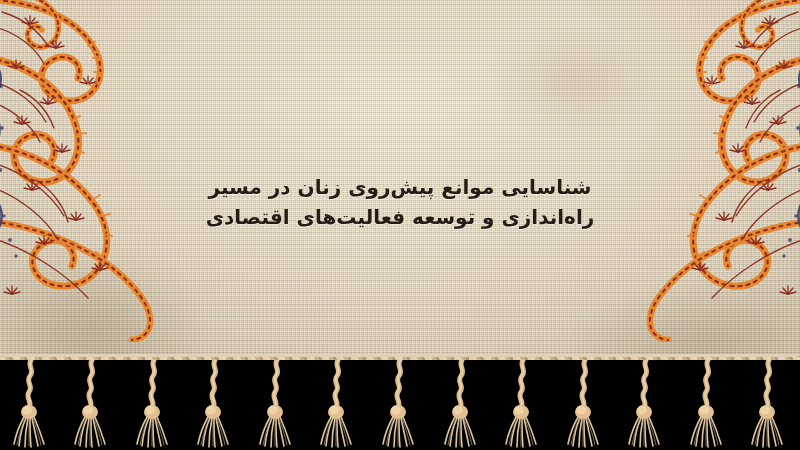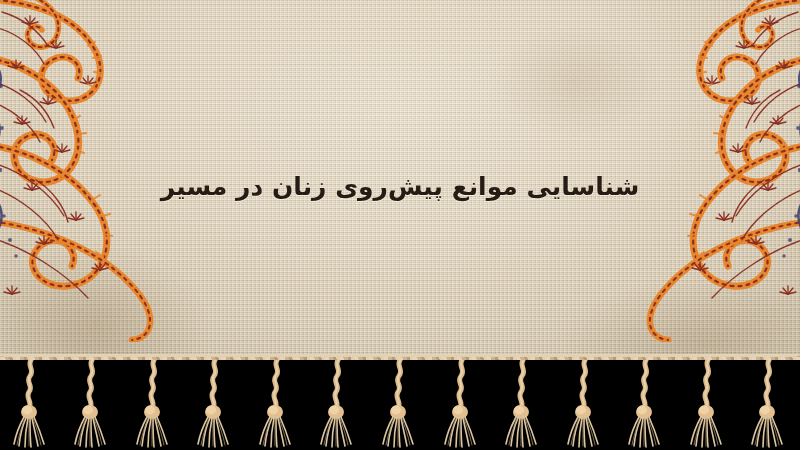--- a/index.html
+++ b/index.html
@@ -66,21 +66,21 @@
   .orn svg{width:100%;height:100%;display:block;}
 
   
   .title-block{
     position:absolute;left:0;top:172px;width:800px;
     text-align:center;
     direction:rtl;
   }
   .title-line{
     display:block;
-    font-size:25px;
+    font-size:20px;
     line-height:30px;
     font-weight:700;
     color:#271c13;
     letter-spacing:0px;
     text-shadow:0 1px 0 rgba(255,250,238,.55);
     white-space:nowrap;
   }
 
   
   .fringe{
@@ -394,20 +394,21 @@
         <g stroke="#e8862e" stroke-width="2" stroke-linecap="round" opacity=".9">
           <path d="M96 52 l7 -4 M101 64 l8 -2 M102 78 l8 1 M96 90 l7 4"></path>
           <path d="M80 126 l8 -4 M86 140 l8 -1 M84 156 l8 3"></path>
           <path d="M100 206 l8 -5 M110 222 l8 -2 M112 240 l8 2 M104 258 l7 5"></path>
         </g>
       </svg>
     </div>
 
     <div class="title-block">
       <span class="title-line">شناسایی موانع پیش‌روی زنان در مسیر</span>
+      <span class="title-line">راه‌اندازی و توسعه فعالیت‌های اقتصادی</span>
     </div>
 
     <div class="fabric-edge"></div>
     <div class="cord"></div>
   </div>
 
   <div class="fringe">
       <div class="tassel" style="left: 8.76923px;">
     <svg viewBox="0 0 44 90" preserveAspectRatio="none">
       <g stroke="#d8b98c" stroke-width="5" fill="none" stroke-linecap="round">

